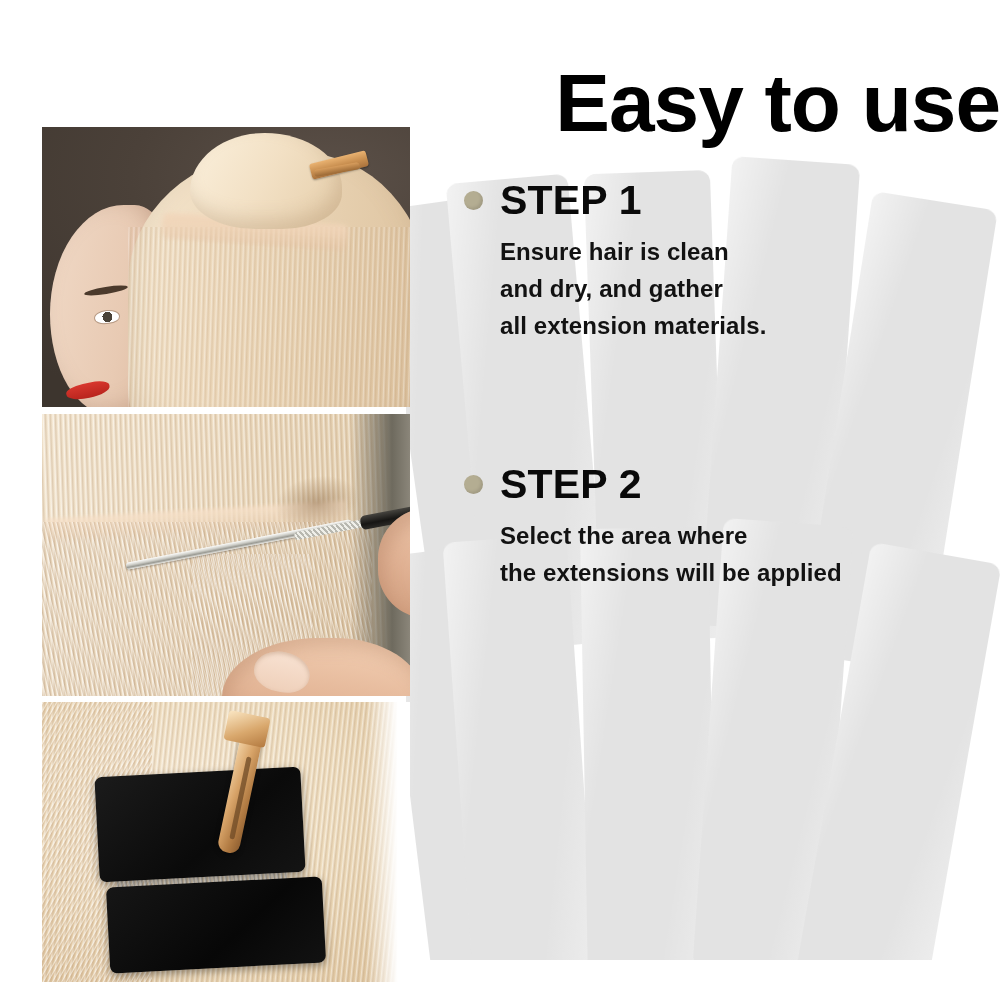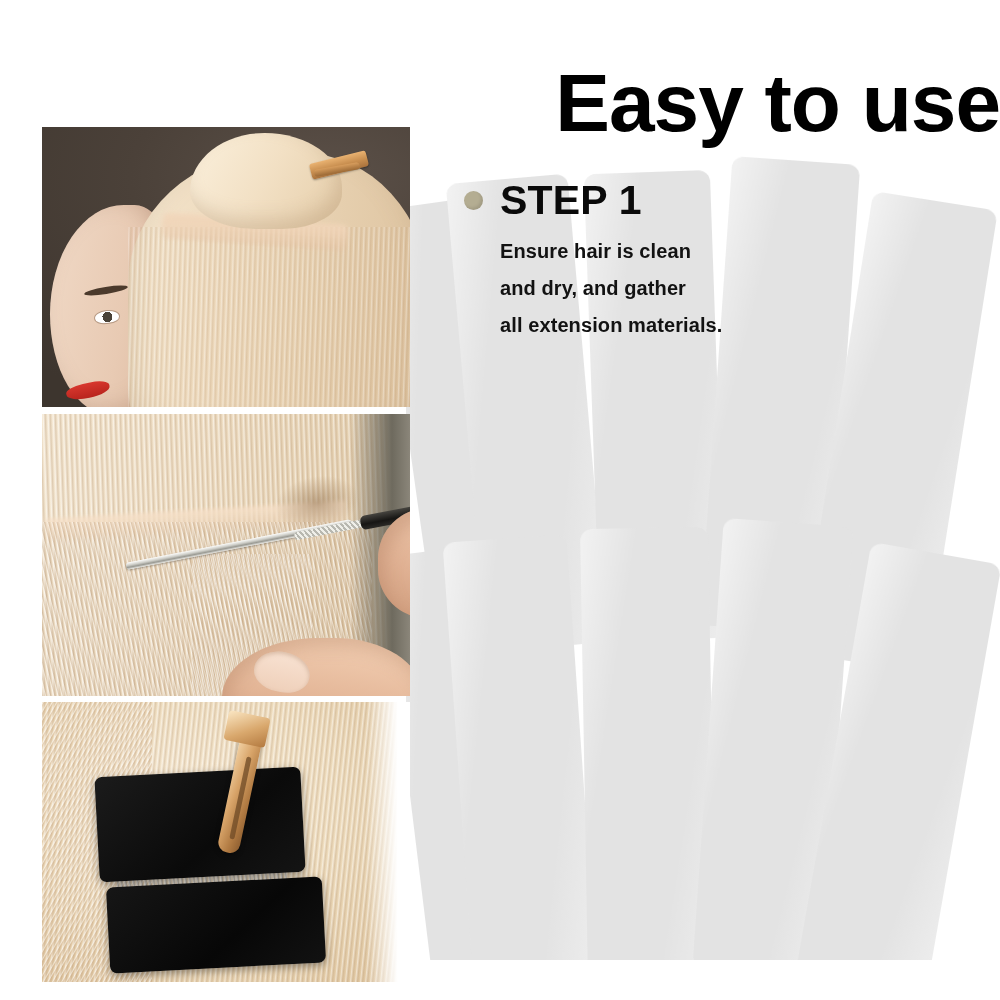--- a/index.html
+++ b/index.html
@@ -364,21 +364,21 @@
   .step-title{
     font-size:41px;
     line-height:45px;
     font-weight:700;
     color:#0a0a0a;
     letter-spacing:.2px;
     white-space:nowrap;
   }
   .step-body{
     margin-left:36px;
-    font-size:20px;
+    font-size:24px;
     line-height:37px;
     font-weight:700;
     color:#121212;
     letter-spacing:.1px;
     white-space:pre-line;
   }
 </style>
 </head>
 <body>
 
@@ -451,15 +451,23 @@
   <div class="step" id="step-1">
     <div class="step-head">
       <span class="bullet" style="background: rgb(180, 173, 146);"></span>
       <span class="step-title">STEP 1</span>
     </div>
     <div class="step-body">Ensure hair is clean
 and dry, and gather
 all extension materials.</div>
   </div>
 
+  <div class="step" id="step-2">
+    <div class="step-head">
+      <span class="bullet" style="background: rgb(180, 173, 146);"></span>
+      <span class="step-title">STEP 2</span>
+    </div>
+    <div class="step-body">Select the area where
+the extensions will be applied</div>
+  </div>
 
 
 </div>
 
 </body></html>

